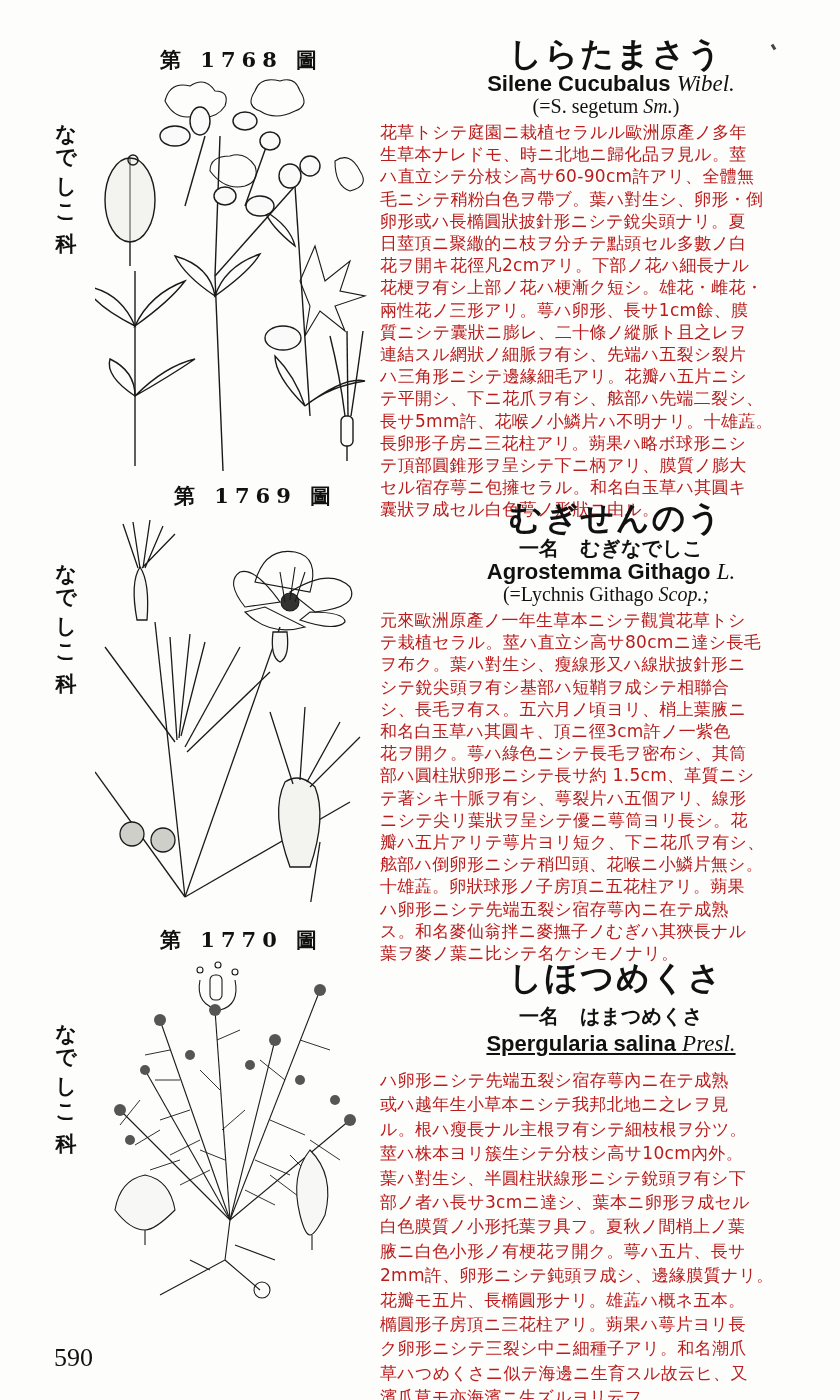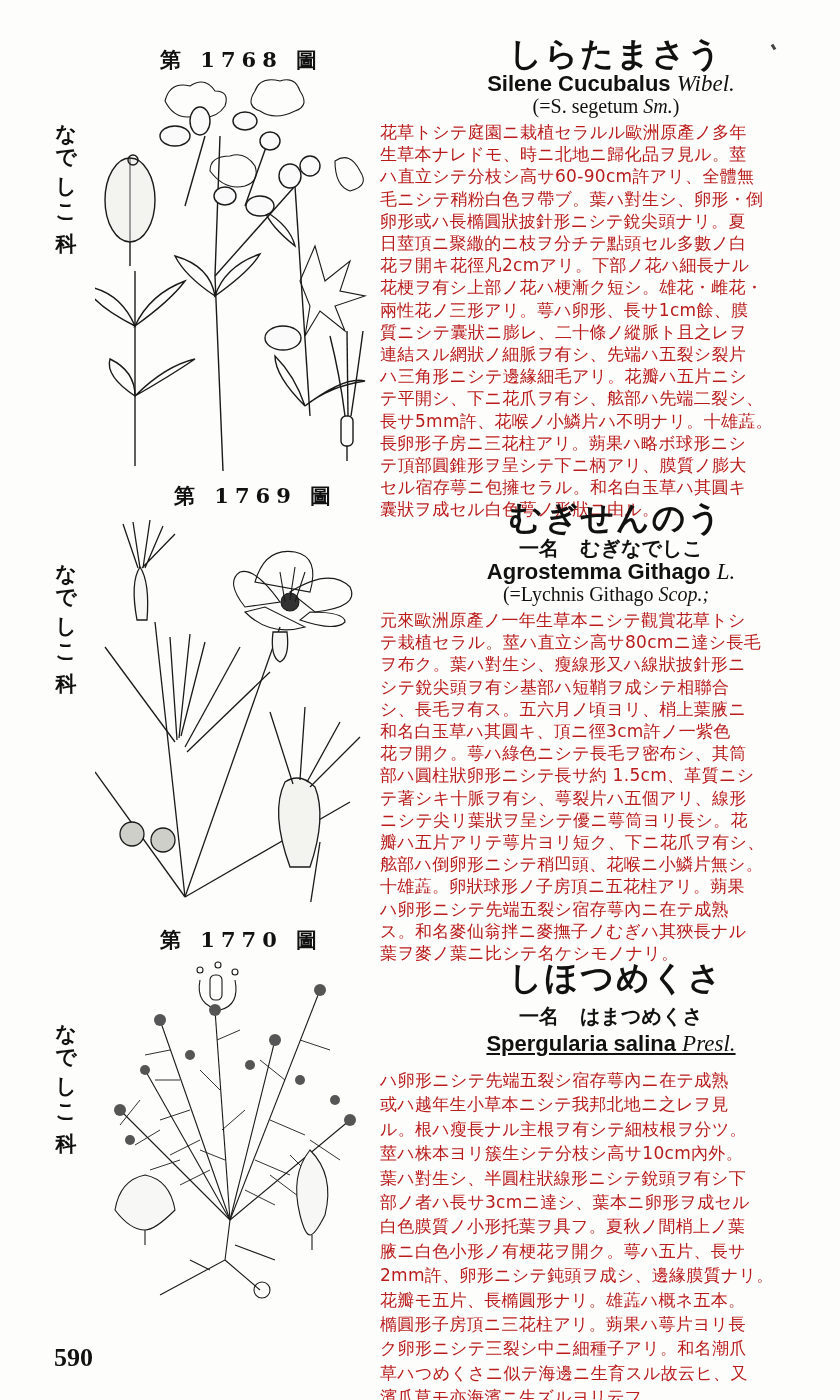--- a/index.html
+++ b/index.html
@@ -38,21 +38,21 @@
       text-align: center; font-size: 20px; line-height: 21px;
       font-family: "Liberation Serif", serif; margin-left: 20px;
     }
     .syn i { font-family: "Liberation Serif", serif; }
     .body-text {
       font-size: 17px; line-height: 22.2px; font-family: "DejaVu Sans", sans-serif;
       text-align: justify; margin-top: 4px; letter-spacing: 0.3px; color: #b91c1c;
     }
     .body-text span { display: block; white-space: nowrap; overflow: hidden; }
     .page-num {
-      position: absolute; left: 54px; top: 1343px; font-size: 26px; font-weight: bold;
+      position: absolute; left: 54px; top: 1343px; font-size: 26px; font-weight: normal;
       font-family: "Liberation Serif", serif;
     }
     .speck { position: absolute; left: 772px; top: 44px; width: 3px; height: 6px; background: #444; transform: rotate(-30deg); }
   </style>
 </head>
 <body>
 
 <section class="entry" style="top:0;height:470px;">
   <div class="fig-label" style="left:160px;top:46px;">第 1768 圖</div>
   <div class="family" style="top:108px;">なでしこ科</div>

